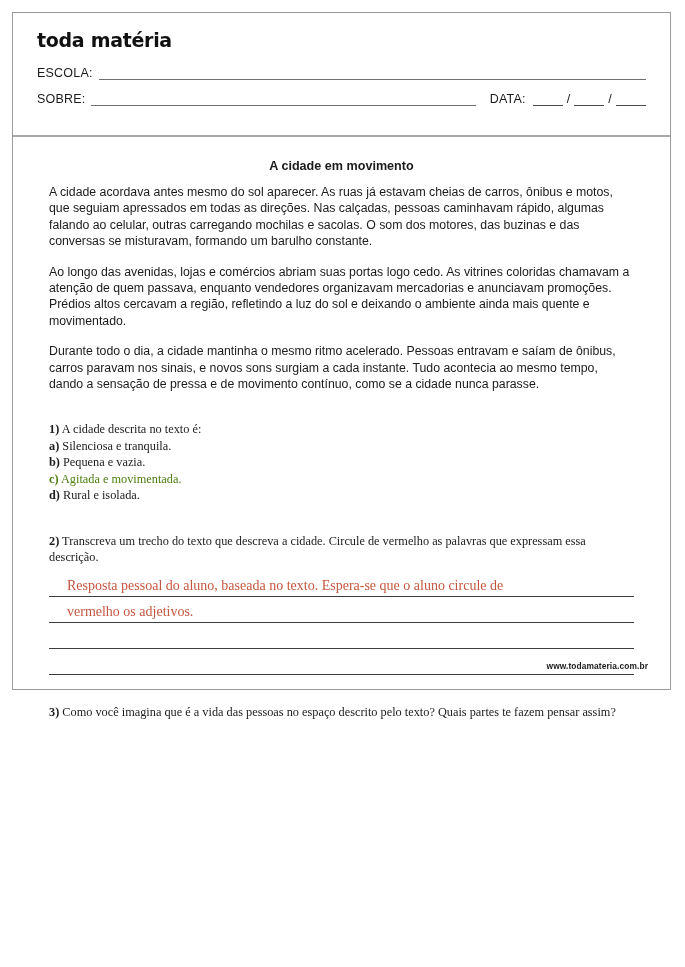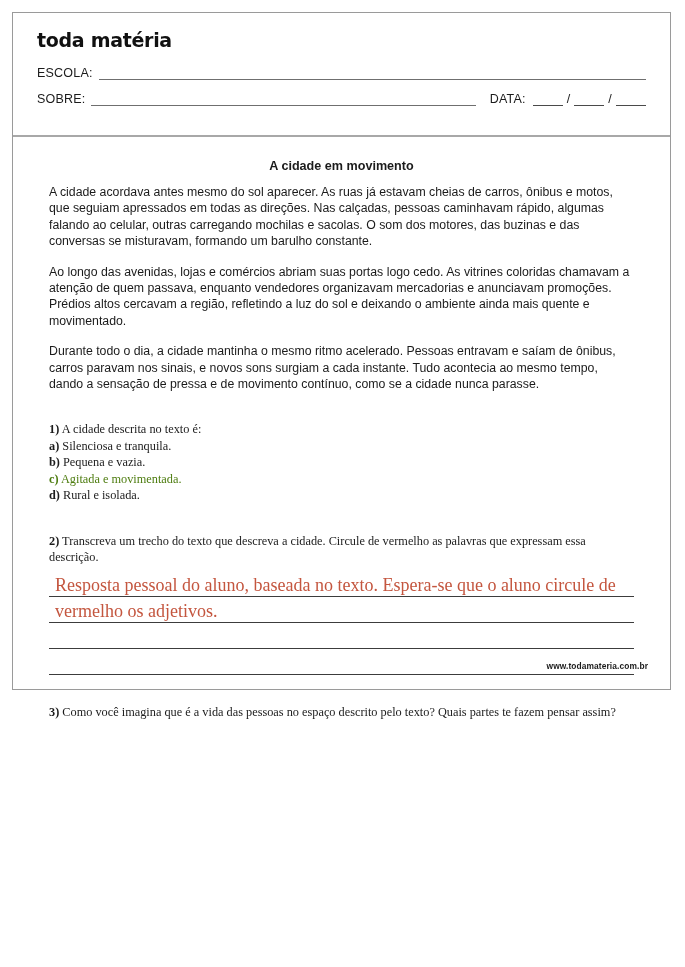--- a/index.html
+++ b/index.html
@@ -150,23 +150,23 @@
   .answer-lines {
     margin-top: 6px;
   }
   .ans-line {
     position: relative;
     height: 25px;
     border-bottom: 1.6px solid #3c3c3c;
   }
   .ans-line .ans-text {
     position: absolute;
-    left: 6px;
+    left: 18px;
     bottom: 3px;
-    font-size: 18px;
+    font-size: 14px;
     line-height: 15px;
     color: #c4563f;
     white-space: nowrap;
   }
 
   .footer {
     position: absolute;
     right: 22px;
     bottom: 18px;
     font-size: 8.4px;

